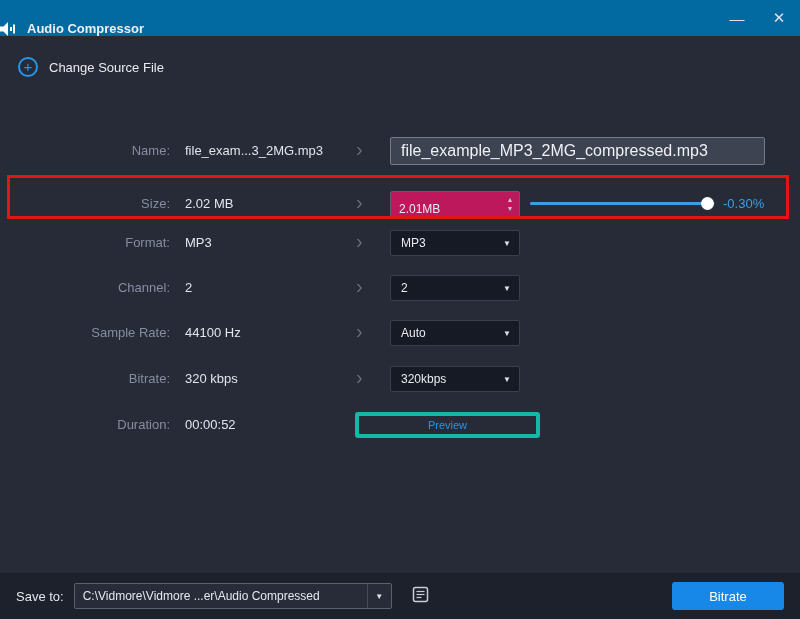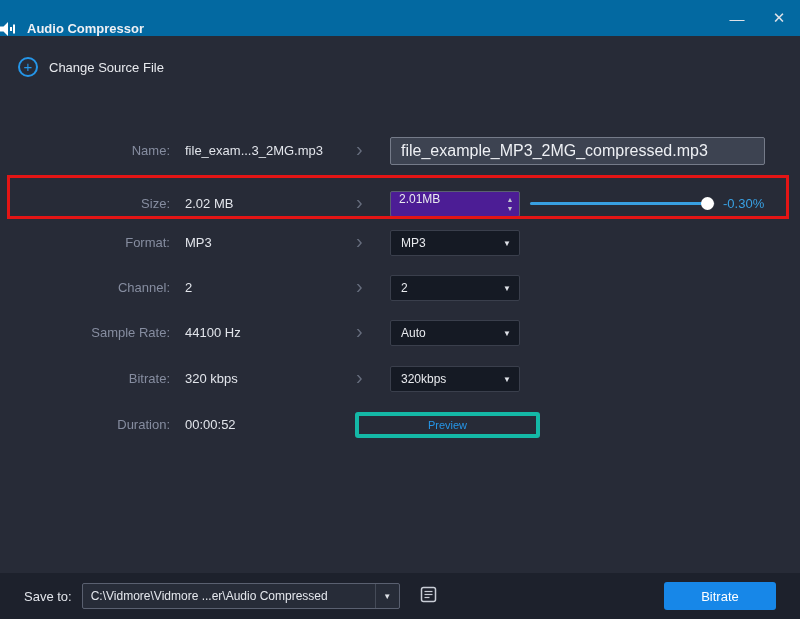--- a/index.html
+++ b/index.html
@@ -22,41 +22,41 @@
   .row { position:absolute; left:0; width:100%; height:30px; }
   .row-name { top:136px; } .row-size { top:189px; } .row-format { top:228px; }
   .row-channel { top:273px; } .row-sample { top:318px; } .row-bitrate { top:364px; }
   .row-duration { top:410px; }
   .lbl { position:absolute; right:630px; top:0; line-height:30px; color:#868da0; font-size:13px; white-space:nowrap;text-align:center; }
   .val { position:absolute; left:185px; top:0; line-height:30px; color:#e2e5eb; font-size:13px; white-space:nowrap; }
   .chev { position:absolute; left:356px; top:0; line-height:27px; color:#666d7d; font-size:20px; }
 
   .name-input { position:absolute; left:390px; top:1px; width:375px; height:28px; background:#3d4351; border:1px solid #757b89; border-radius:2px; color:#eef0f4; font-size:16px; padding:0 10px; font-family:inherit; }
 
-  .spinbox { position:absolute; left:390px; top:2px; width:130px; height:26px; background:#4c1d95; border:1px solid #5a6070; border-radius:2px; display:flex; align-items:flex-start; }
+  .spinbox { position:absolute; left:390px; top:2px; width:130px; height:26px; background:#be185d; border:1px solid #5a6070; border-radius:2px; display:flex; align-items:flex-end; }
   .spin-text { flex:1; padding-left:8px; font-size:12px; color:#e8eaee; }
   .spin-arrows { width:18px; height:100%; display:flex; flex-direction:column; align-items:center; justify-content:center; gap:2px; }
   .spin-arrows span { font-size:7px; line-height:7px; color:#c2c7d2; cursor:default; }
 
   .slider { position:absolute; left:530px; top:0; width:185px; height:30px; }
   .track { position:absolute; top:13px; left:0; width:100%; height:3px; background:#424756; border-radius:2px; }
   .fill { height:100%; background:#38a0e2; border-radius:2px; }
   .handle { position:absolute; top:8px; width:13px; height:13px; margin-left:-7px; background:#ffffff; border-radius:50%; }
   .pct { position:absolute; left:723px; top:0; line-height:30px; color:#38a0e2; font-size:13px; }
 
   .dd { position:absolute; left:390px; top:2px; width:130px; height:26px; background:#151a24; border:1px solid #3a3f4c; border-radius:2px; display:flex; align-items:center; cursor:default; }
   .dd-text { flex:1; padding-left:10px; font-size:12px; color:#e8eaee; }
   .dd-arrow { padding-right:8px; font-size:8px; color:#dfe2e8; }
 
   .preview { position:absolute; left:355px; top:2px; width:185px; height:26px; background:transparent; border:4px solid #14b8a6; border-radius:3px; color:#2596e8; font-size:11px; font-family:inherit; cursor:default; }
 
   .red-box { position:absolute; left:7px; top:175px; width:782px; height:44px; border:3px solid #e31515; pointer-events:none; }
 
   
-  .footer { position:absolute; left:0; top:573px; width:100%; height:46px; background:#1d212c; display:flex; align-items:center; padding:0 24px; }
+  .footer { position:absolute; left:0; top:573px; width:100%; height:46px; background:#1d212c; display:flex; align-items:center; padding:0 16px; }
   .save-lbl { color:#e2e5eb; font-size:13px; white-space:nowrap; }
   .path-combo { margin-left:10px; width:318px; height:26px; background:#272c38; border:1px solid #5a6070; border-radius:2px; display:flex; align-items:center; overflow:hidden; }
   .path-text { flex:1; font-size:12px; color:#e4e7ed; padding-left:8px; white-space:nowrap; overflow:hidden; }
   .combo-arrow { width:24px; height:100%; display:flex; align-items:center; justify-content:center; font-size:8px; color:#dfe2e8; border-left:1px solid #454b58; }
   .browse-btn { margin-left:16px; width:28px; height:26px; background:none; border:none; display:flex; align-items:center; justify-content:center; cursor:default; }
   .compress { margin-left:auto; width:112px; height:28px; background:#1787e8; border:none; border-radius:3px; color:#ffffff; font-size:13px; font-family:inherit; cursor:default; }
 </style>
 </head>
 <body>
 

